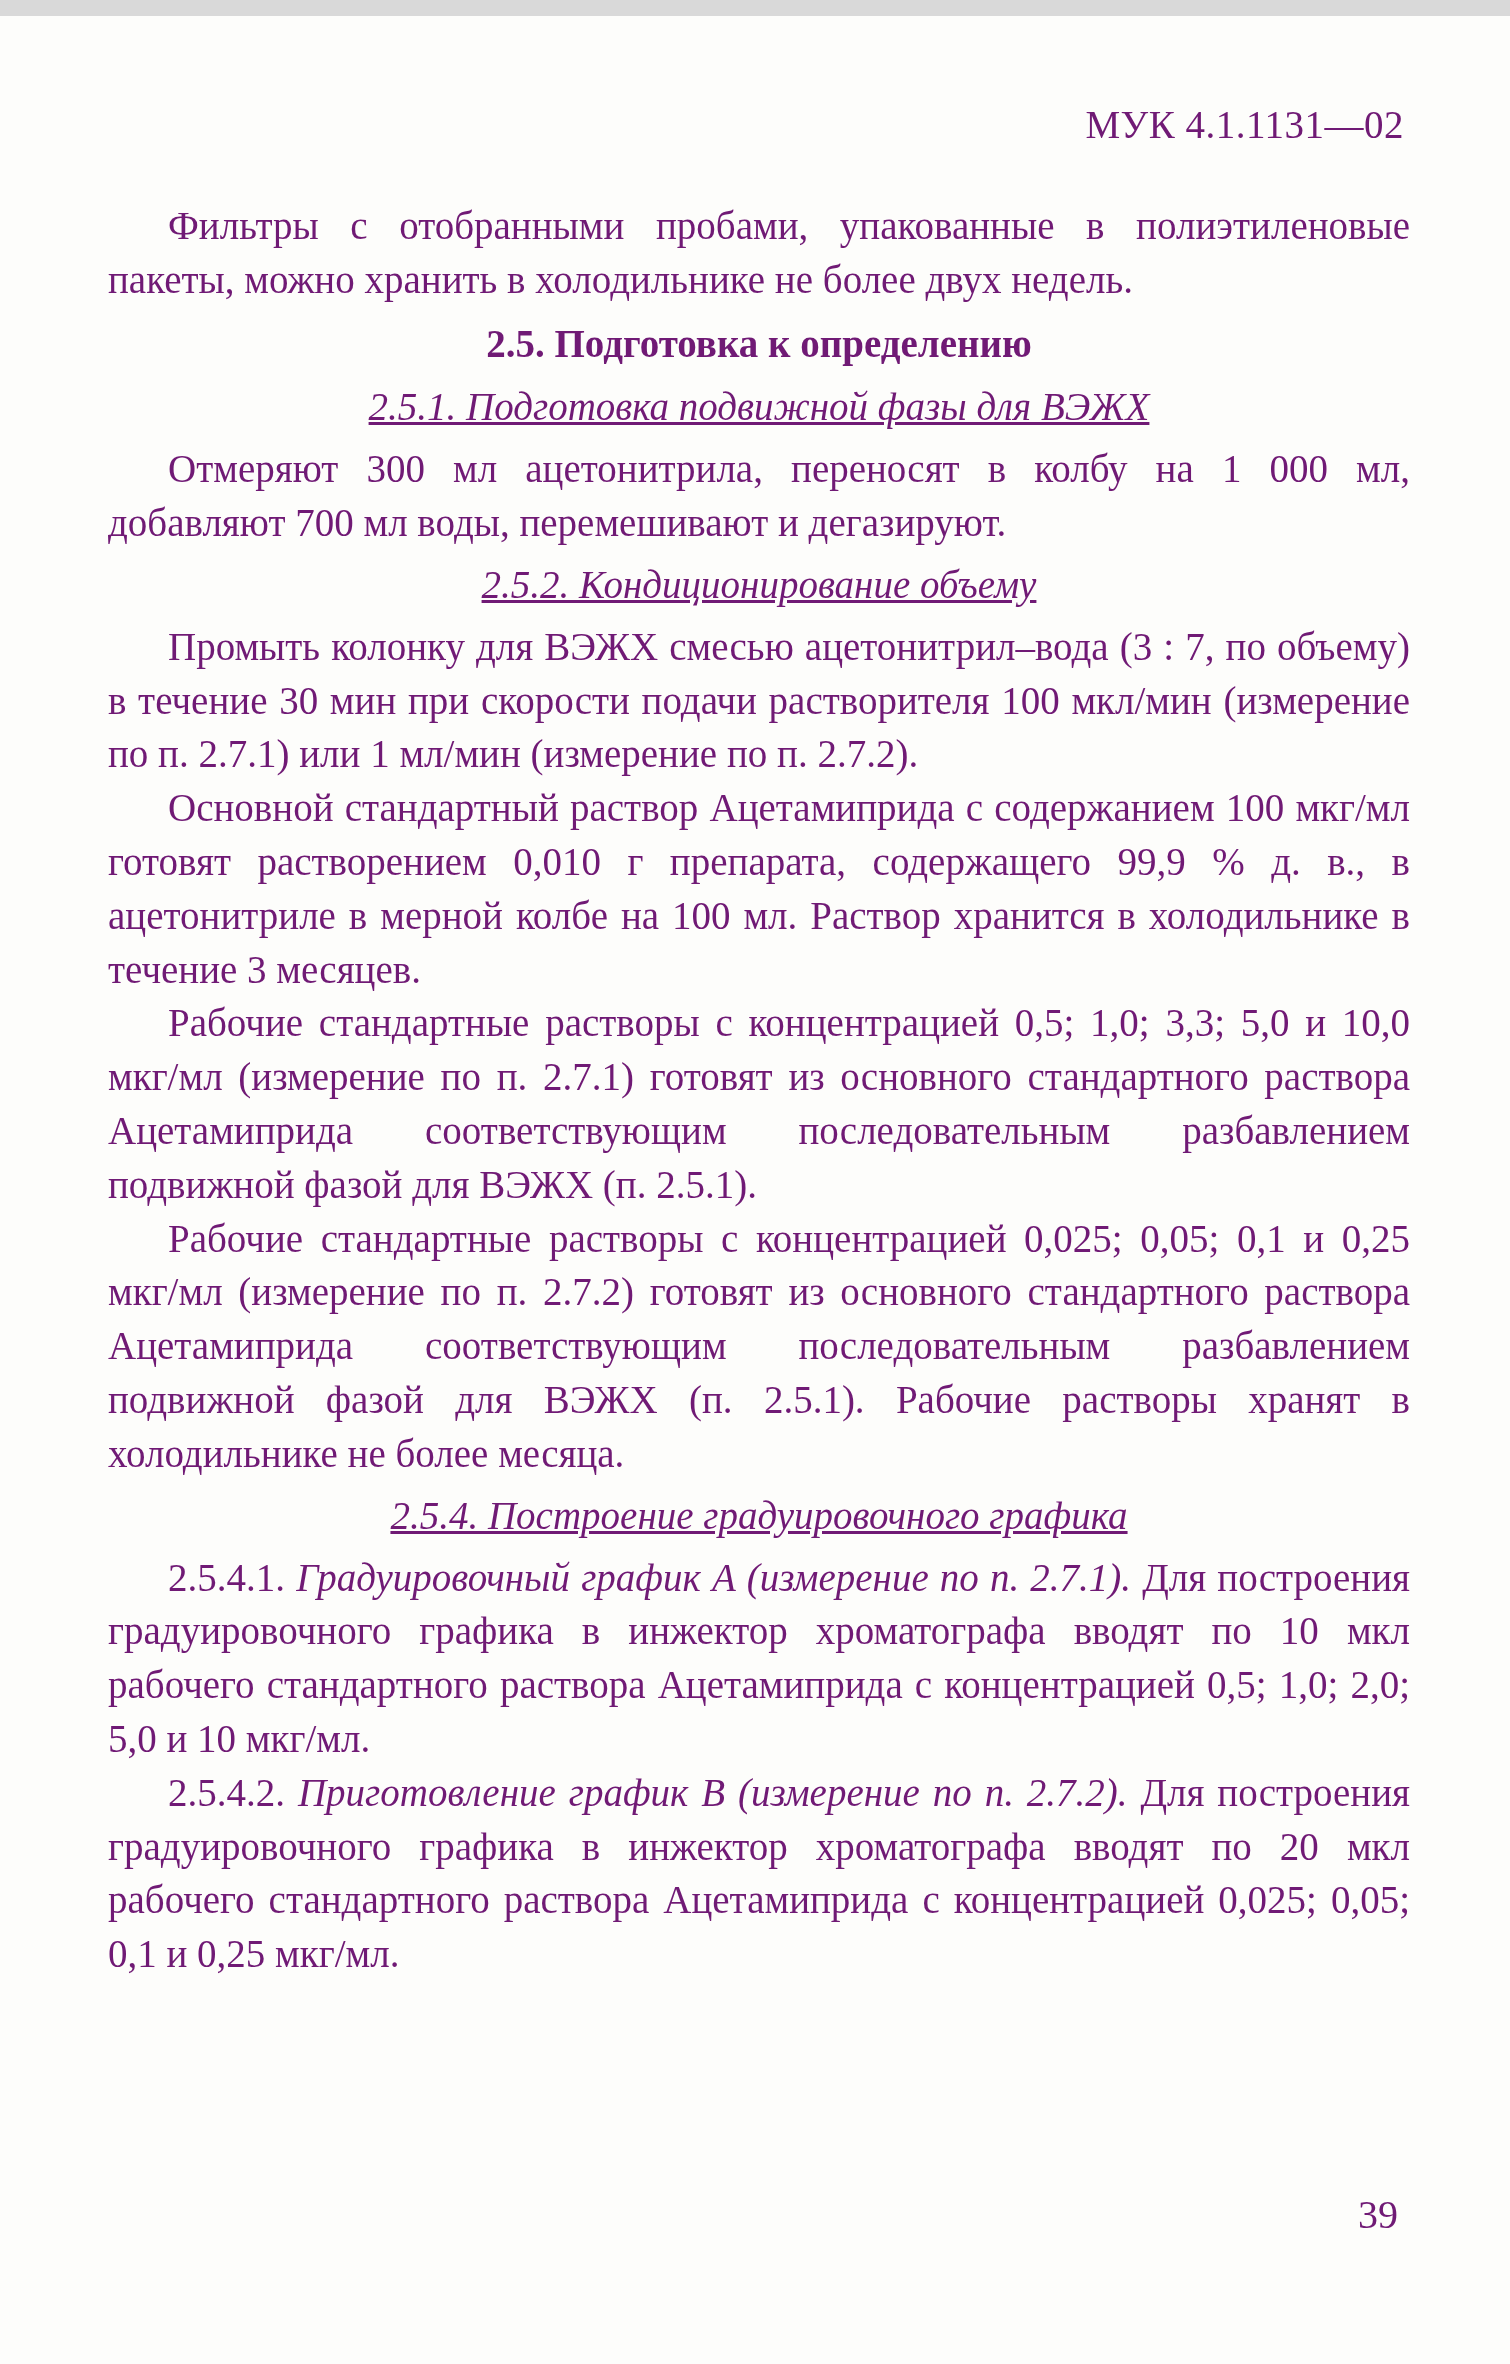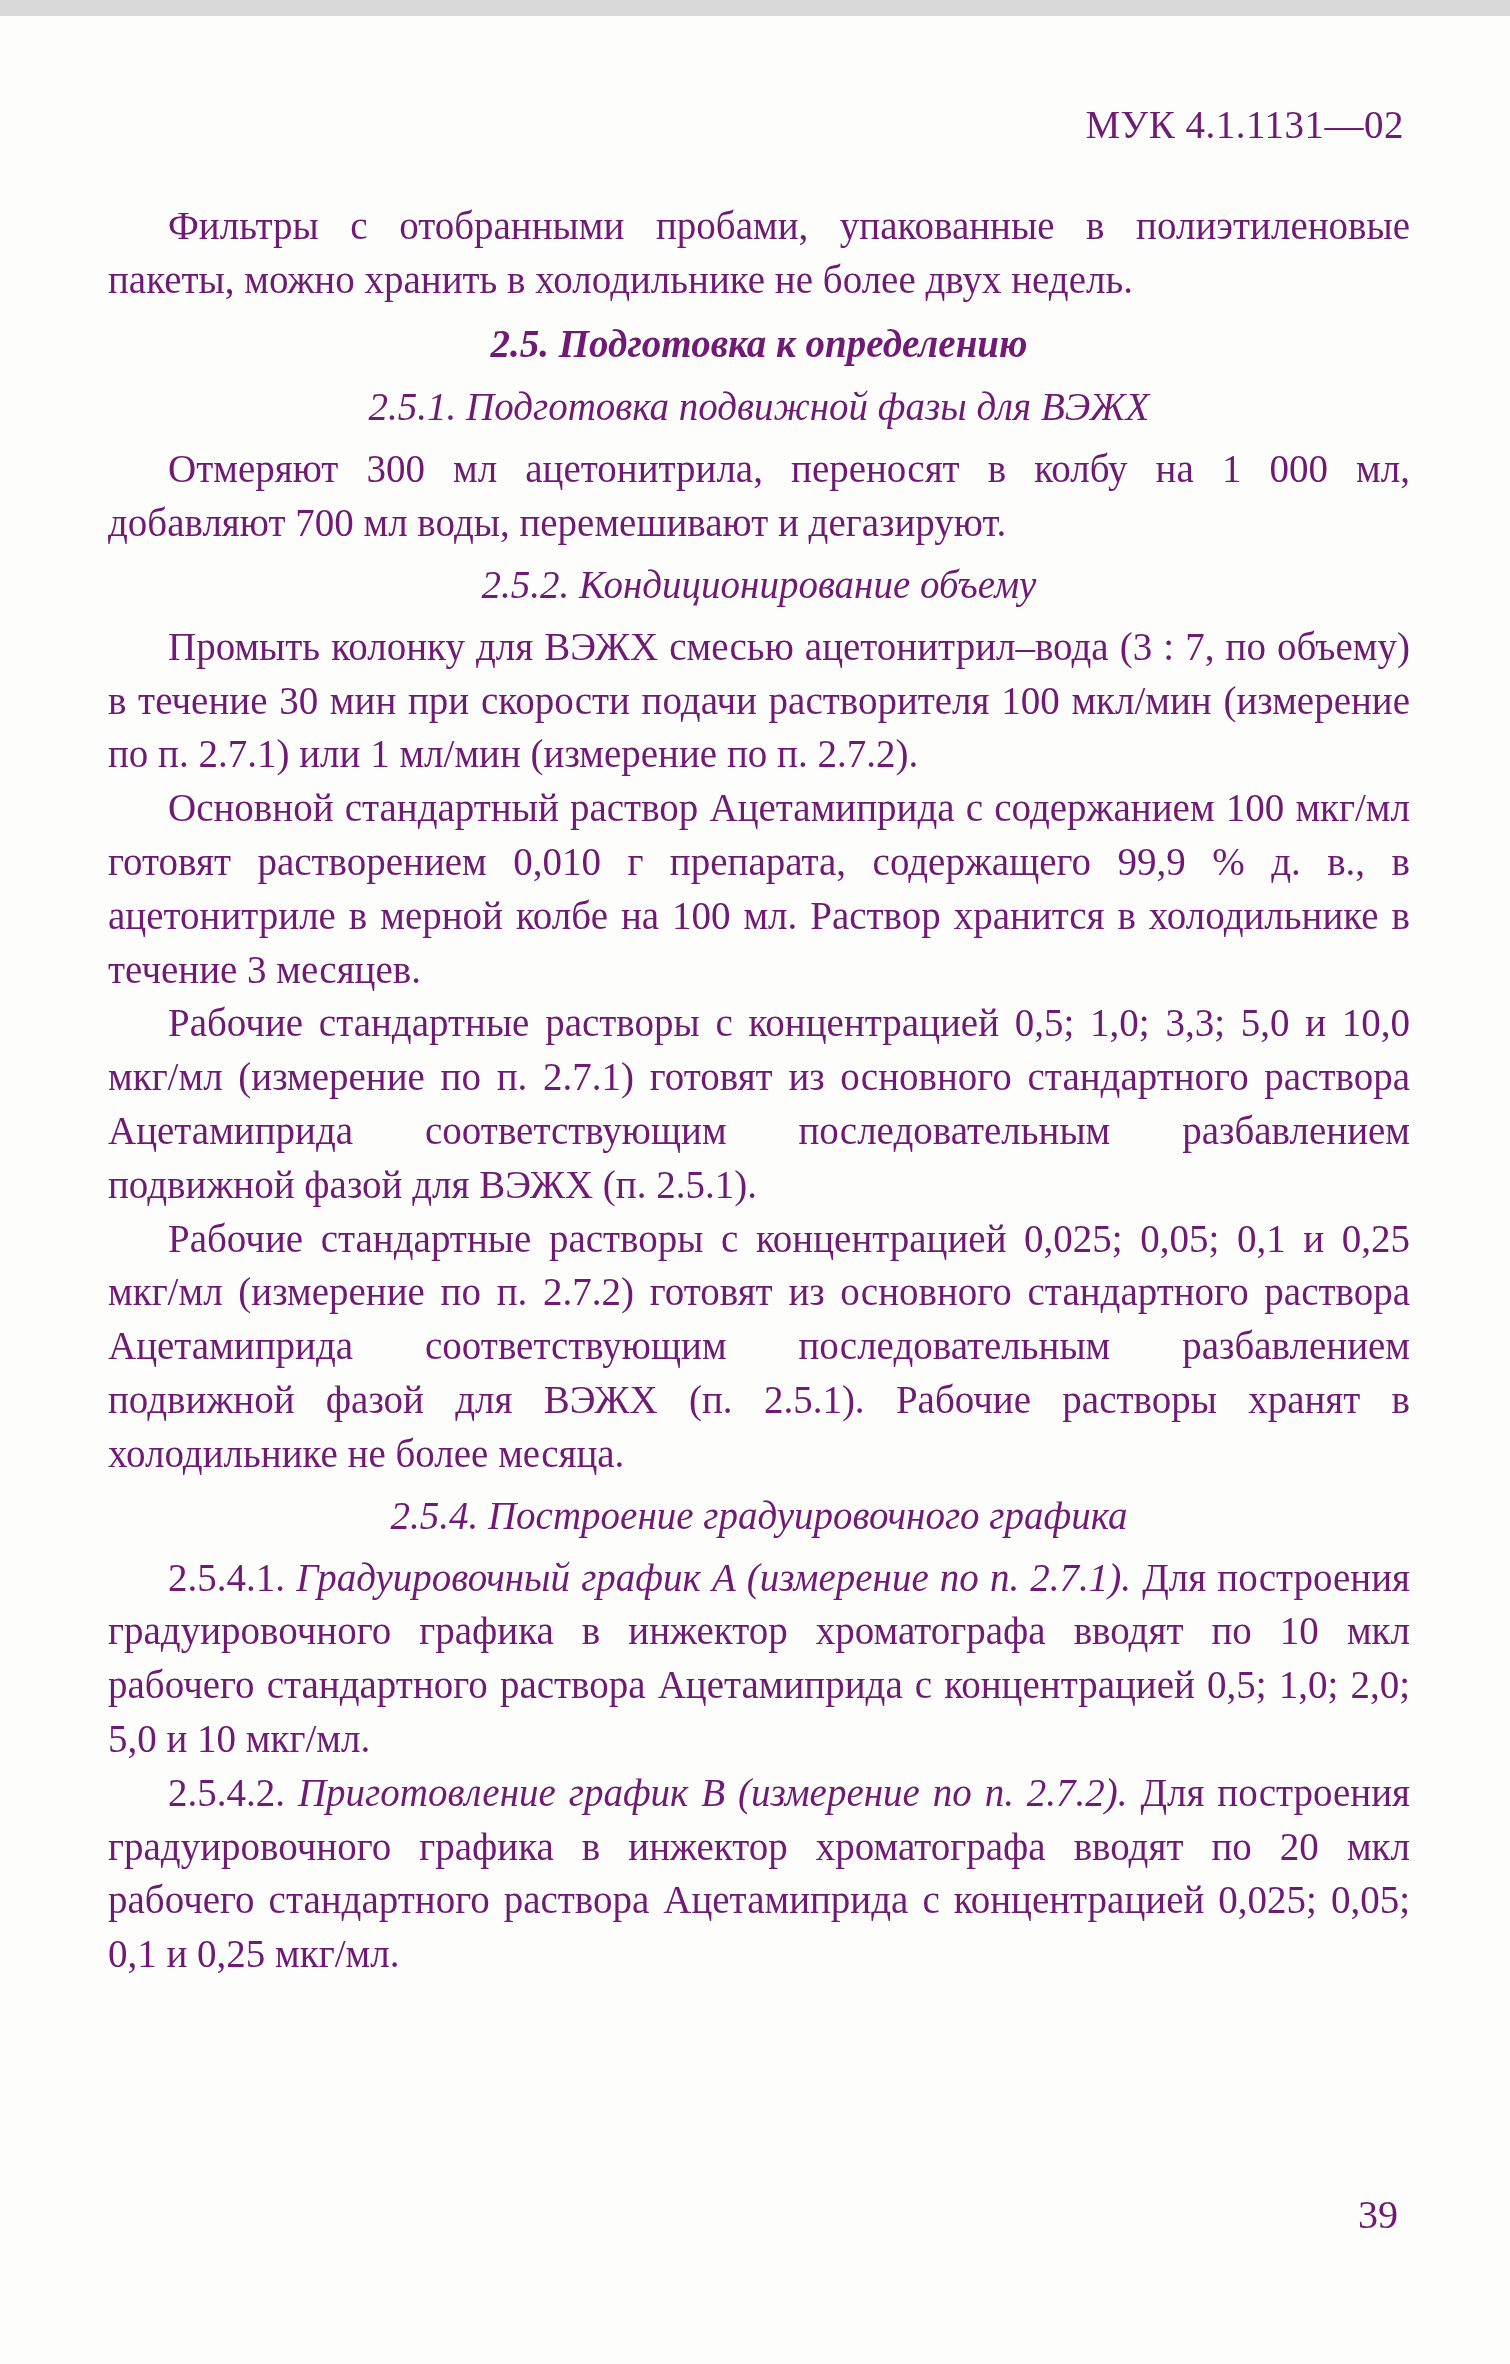--- a/index.html
+++ b/index.html
@@ -29,31 +29,31 @@
     font-size: 39px;
     line-height: 1.38;
     text-align: justify;
     margin: 0;
     text-indent: 60px;
   }
   .heading-bold {
     font-size: 39px;
     line-height: 1.38;
     font-weight: bold;
-    font-style: italic;
     text-align: center;
     margin: 10px 0 10px 0;
   }
   .heading-italic {
     font-size: 39px;
     line-height: 1.38;
     font-weight: normal;
     font-style: italic;
     text-align: center;
     margin: 8px 0 8px 0;
+    text-decoration: underline;
   }
   .italic-run {
     font-style: italic;
   }
   .page-number {
     position: absolute;
     right: 112px;
     bottom: 142px;
     font-size: 40px;
   }

